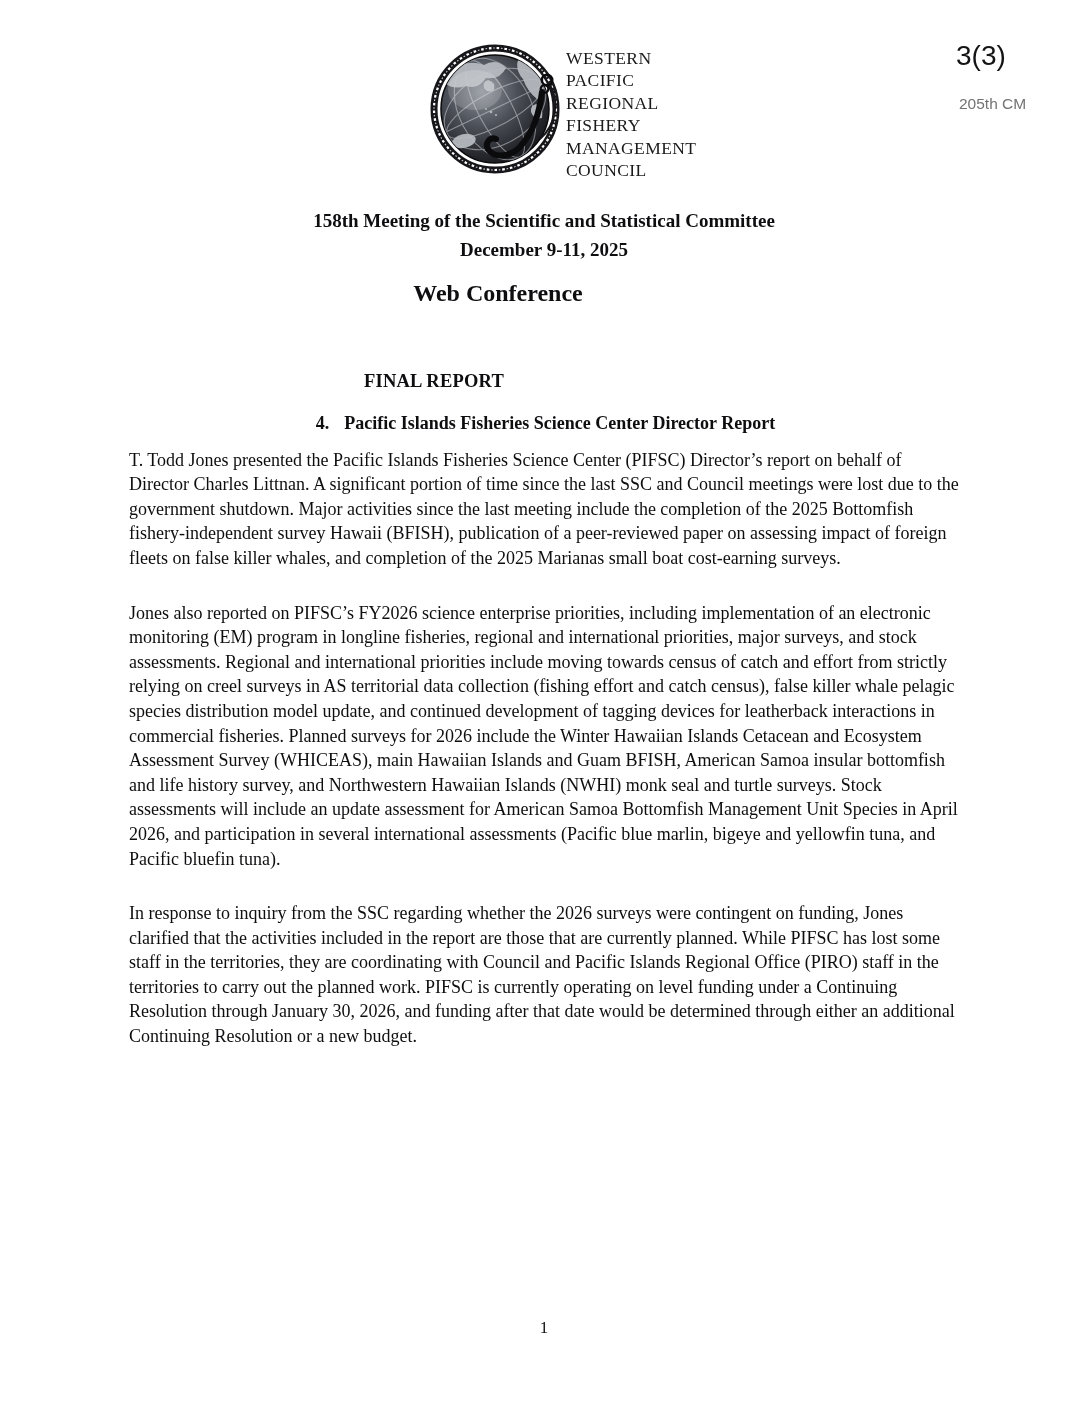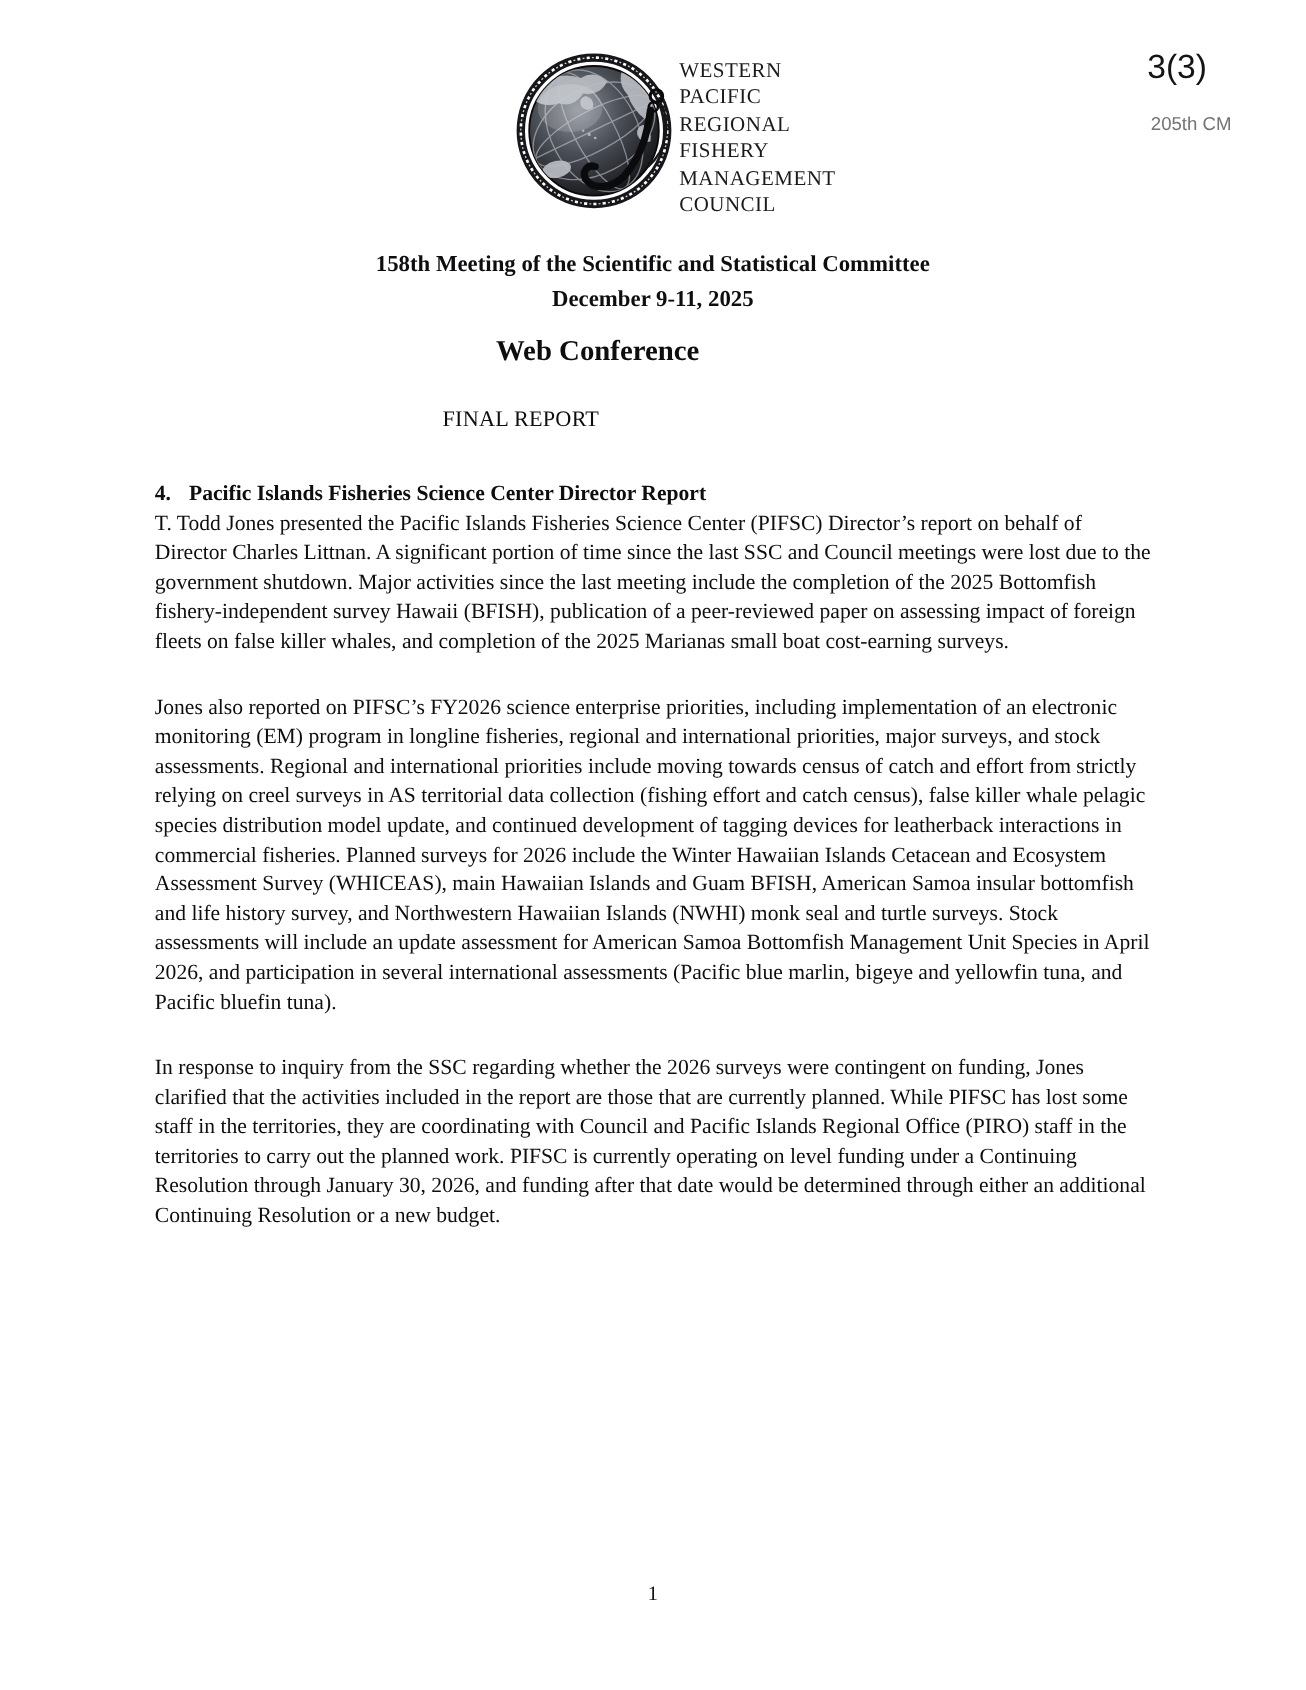--- a/index.html
+++ b/index.html
@@ -67,43 +67,44 @@
     left: 0;
     top: 280px;
     width: 996px;
     text-align: center;
     font-weight: bold;
     font-size: 24px;
   }
   .report-label {
     position: absolute;
     left: 0;
-    top: 340px;
+    top: 371px;
     width: 868px;
     text-align: center;
-    font-weight: normal;
+    font-weight: bold;
     font-size: 18.5px;
     letter-spacing: 0.2px;
   }
 
   
   .content {
     position: absolute;
     left: 129px;
     top: 399px;
     width: 833px;
     font-size: 18px;
     line-height: 24.6px;
     text-align: left;
   }
   .section-heading {
-    margin: 0;
+    margin: 12px;
     font-size: 18px;
     font-weight: bold;
     line-height: 24.6px;
+    text-align: center;
   }
   .section-heading .sec-num { margin-right: 15px; }
   .content p.para {
     margin: 0;
   }
   .content p.para + p.para { margin-top: 30px; }
 
   
   .page-footer {
     position: absolute;

